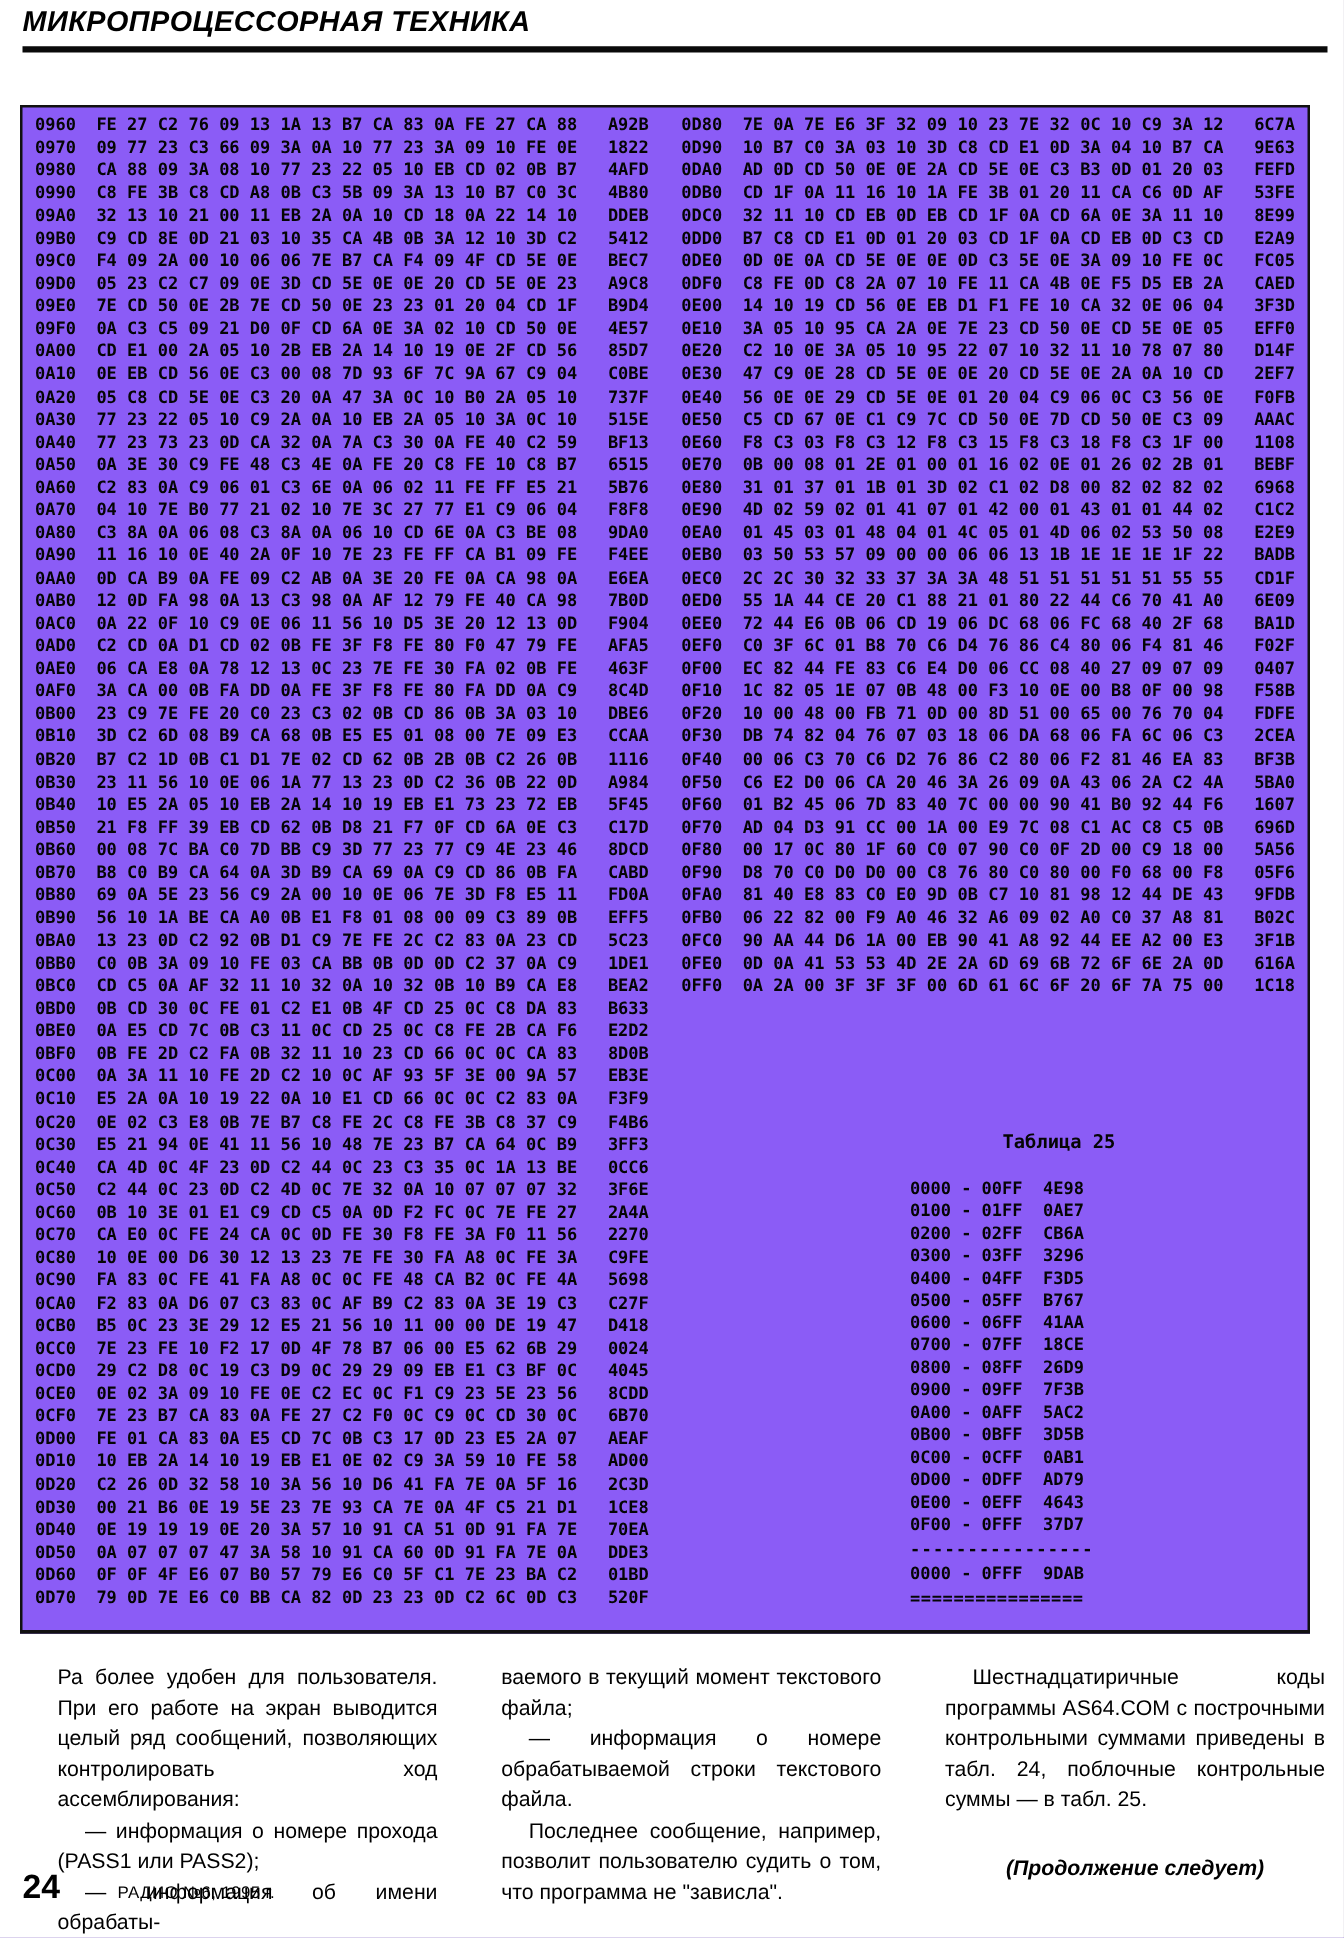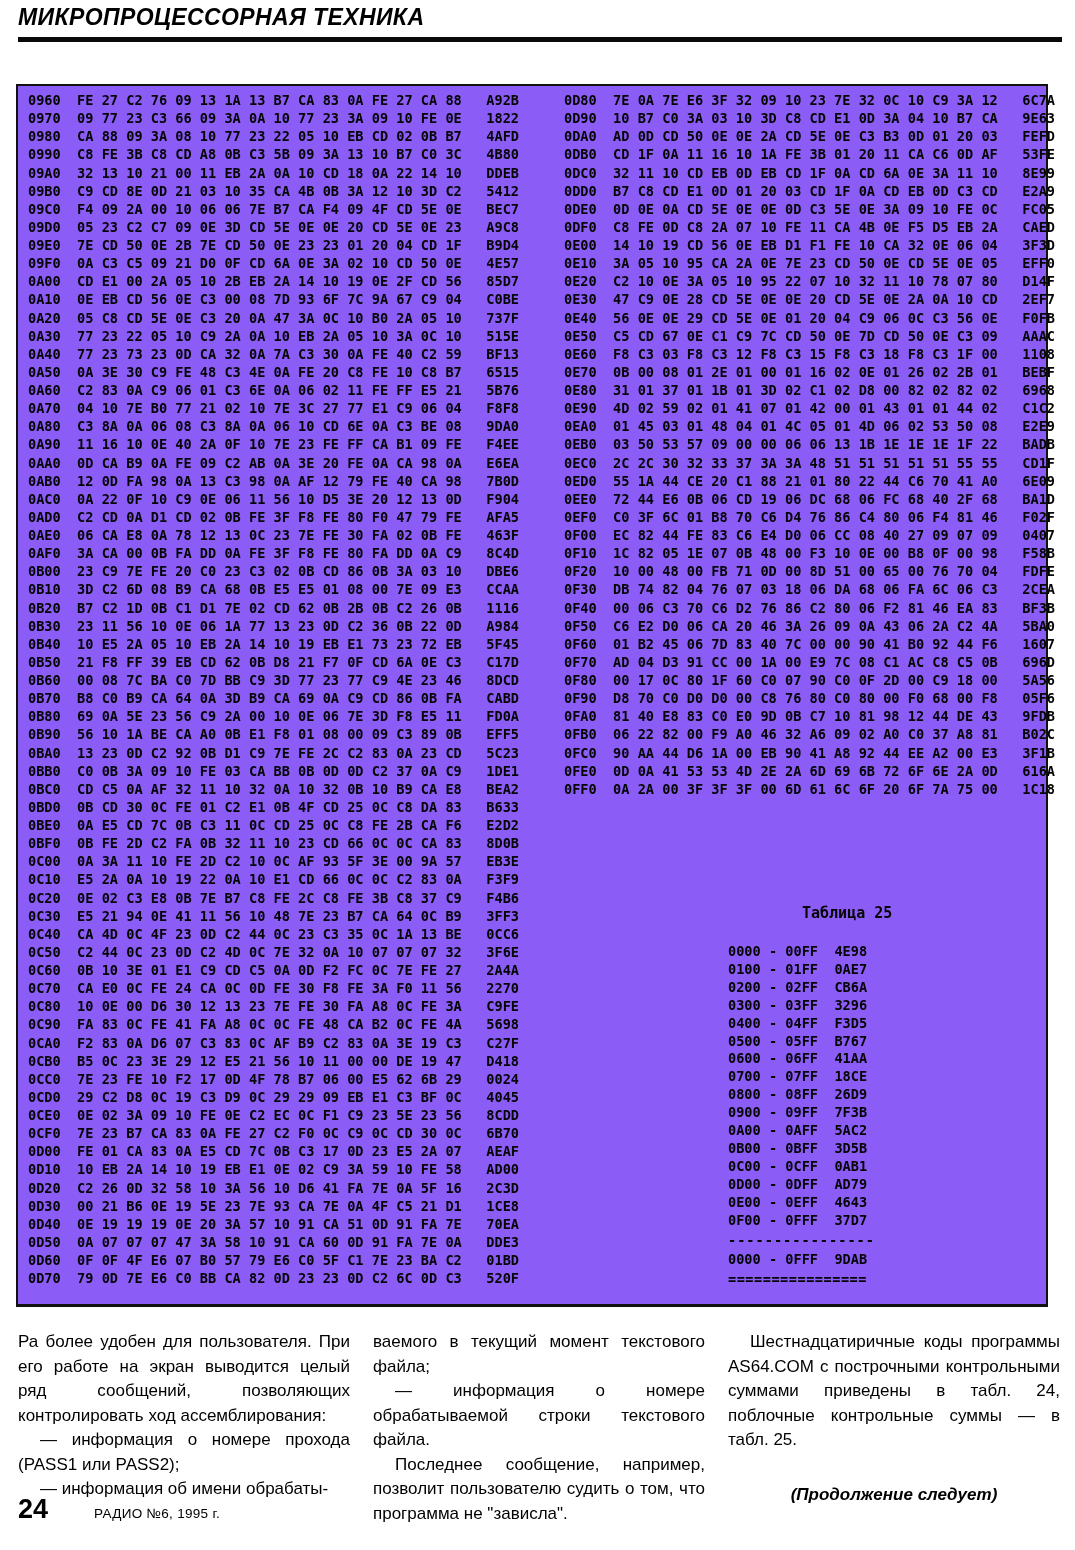--- a/index.html
+++ b/index.html
@@ -8,35 +8,35 @@
   
   .masthead{position:absolute;left:18px;top:4px;width:1044px;font-style:italic;}
   .masthead h1{margin:0;font-size:23px;font-weight:bold;letter-spacing:.4px;
                font-family:"Liberation Sans",sans-serif;}
   .masthead .rule{margin-top:6px;height:5px;background:#0a0a0a;width:100%;}
   
   .listing-box{position:absolute;left:16px;top:84px;width:1028px;height:1218px;
                border:2px solid #111;border-bottom-width:3px;background:#8b5cf6;}
   .hexcol{position:absolute;top:5px;}
   .hexcol.left{left:10px;}
-  .hexcol.right{left:546px;}
+  .hexcol.right{left:527px;}
   .hexline{white-space:pre;font-family:"DejaVu Sans Mono",monospace;
            font-size:13.6px;line-height:18.12px;font-weight:700;color:#050505;}
   
   .t25{position:absolute;left:710px;top:818px;width:220px;
        font-family:"DejaVu Sans Mono",monospace;font-weight:700;color:#050505;}
   .t25 .caption{font-size:15px;margin-left:74px;margin-bottom:21px;white-space:pre;
                 font-family:"DejaVu Sans Mono",monospace;}
   .t25row{white-space:pre;font-size:13.6px;line-height:17.9px;}
   .t25 .sep{white-space:pre;font-size:13.6px;line-height:14px;margin-top:3px;letter-spacing:1px;}
   .t25 .total{margin-top:4px;}
   .t25 .dbl{white-space:pre;font-size:13.6px;line-height:16px;margin-top:3px;letter-spacing:0.5px;}
   
   .article{position:absolute;left:18px;top:1330px;width:1042px;display:flex;gap:23px;}
-  .artcol{width:332px;}
+  .artcol{width:332px;margin-left:28px;}
   .artcol p{margin:0;font-size:17px;line-height:24.5px;text-align:justify;}
   .artcol p.indent{text-indent:22px;}
   .artcol p.cont-note{font-weight:bold;font-style:italic;text-align:center;
                       text-indent:0;margin-top:30px;font-size:17px;}
   
   .footer{position:absolute;left:18px;top:1494px;display:flex;align-items:baseline;gap:10px;}
   .footer .pagenum{font-size:27px;font-weight:bold;}
   .footer .credit{font-size:13.5px;margin-left:36px;letter-spacing:.3px;}
 </style>
 </head>

